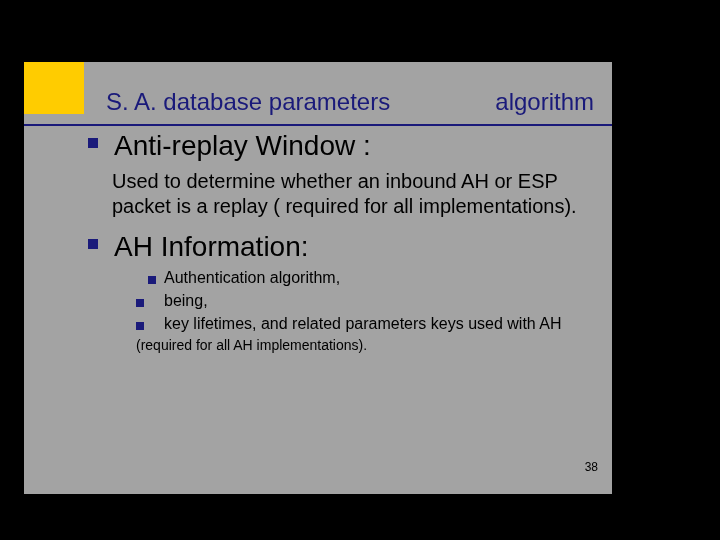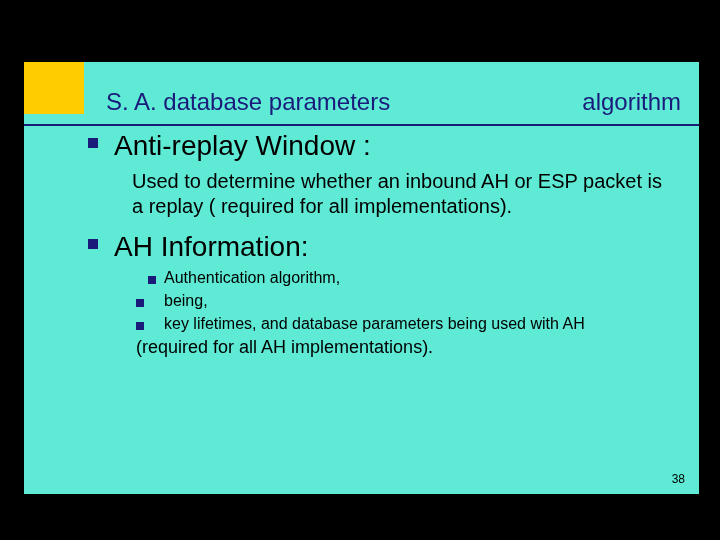--- a/index.html
+++ b/index.html
@@ -7,23 +7,23 @@
   body {
     background: #000;
     font-family: Verdana, Geneva, sans-serif;
     position: relative;
     overflow: hidden;
   }
   .slide {
     position: absolute;
     top: 62px;
     left: 24px;
-    width: 675px;
+    width: 588px;
     height: 432px;
-    background: #5eead4;
+    background: #a3a3a3;
   }
   .accent-block {
     position: absolute;
     top: 0;
     left: 0;
     width: 60px;
     height: 52px;
     background: #ffcc00;
   }
   .title-row {
@@ -70,21 +70,21 @@
     margin-right: 16px;
     flex: 0 0 auto;
   }
   .text-l1 {
     font-size: 28px;
     line-height: 1.25;
   }
   .para-l1 {
     font-size: 20px;
     line-height: 1.25;
-    margin-left: 44px;
+    margin-left: 24px;
     margin-top: 6px;
   }
   .sublist {
     margin-left: 48px;
     margin-top: 4px;
   }
   .item-l2 {
     display: flex;
     margin-top: 2px;
   }
@@ -95,28 +95,28 @@
     margin-top: 8px;
     margin-right: 20px;
     flex: 0 0 auto;
   }
   .bullet-l2.indent { margin-left: 12px; margin-right: 8px; }
   .text-l2 {
     font-size: 16px;
     line-height: 1.3;
   }
   .para-sub {
-    font-size: 18px;
+    font-size: 14px;
     line-height: 1.3;
     margin-left: 0;
     margin-top: 2px;
   }
   .page-num {
     position: absolute;
-    bottom: 8px;
+    bottom: 20px;
     right: 14px;
     font-size: 12px;
     color: #000;
   }
 </style>
 </head>
 <body>
 
 <div class="slide">
   <div class="accent-block"></div>
@@ -145,21 +145,21 @@
       <div class="item-l2">
         <span class="bullet-l2 indent"></span>
         <span class="text-l2"> Authentication algorithm,</span>
       </div>
       <div class="item-l2">
         <span class="bullet-l2"></span>
         <span class="text-l2">being,</span>
       </div>
       <div class="item-l2">
         <span class="bullet-l2"></span>
-        <span class="text-l2">key lifetimes, and database parameters being used with AH</span>
+        <span class="text-l2">key lifetimes, and related parameters keys used with AH</span>
       </div>
       <div class="para-sub">(required for all AH implementations).</div>
     </div>
 
   </div>
 
   <div class="page-num">38</div>
 </div>
 
 </body></html>

